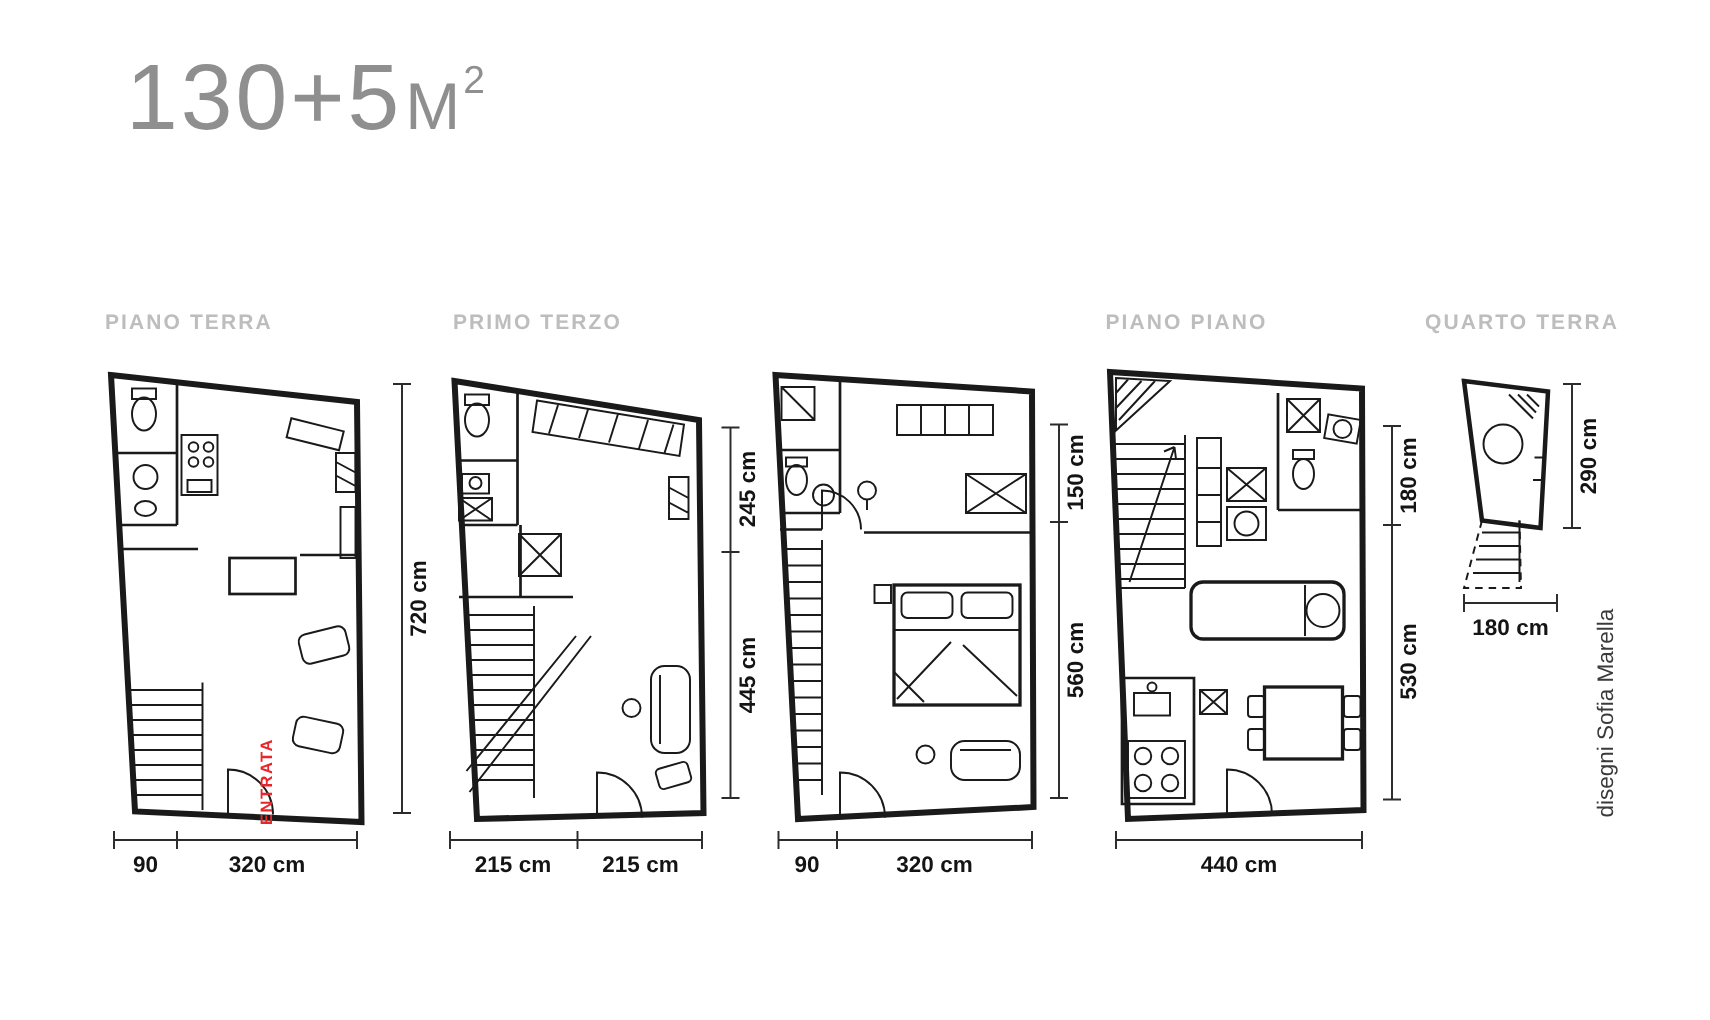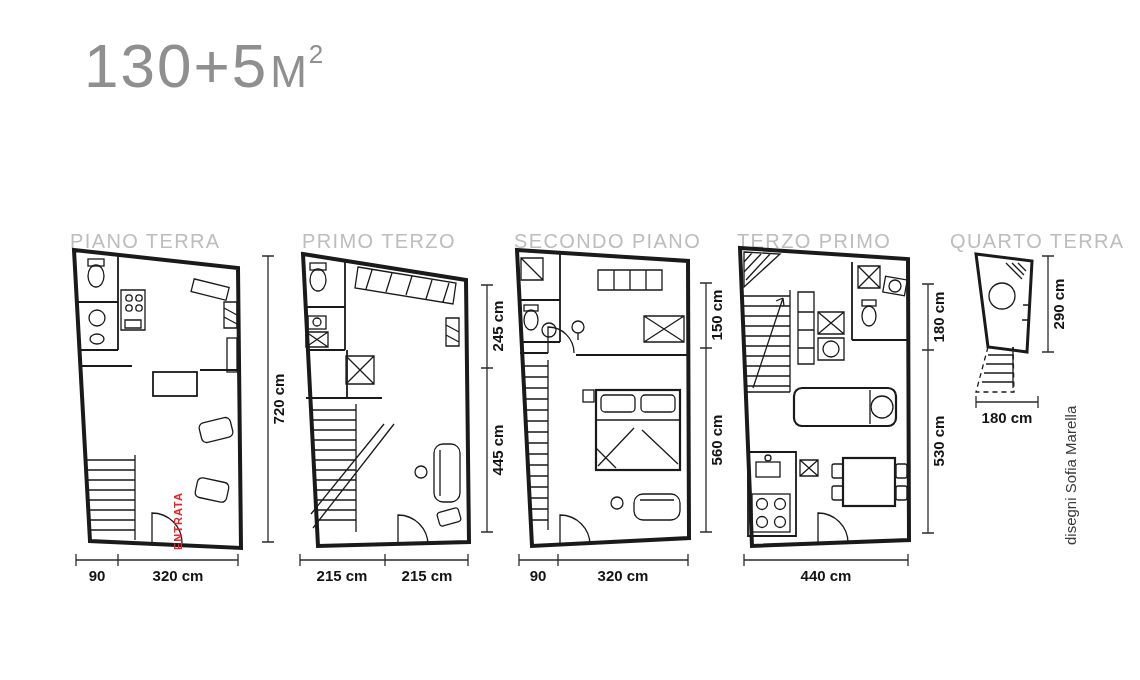--- a/index.html
+++ b/index.html
@@ -2,21 +2,21 @@
 <html><head>
 <meta charset="utf-8">
 <style>
   html,body{margin:0;padding:0;background:#ffffff;}
   .canvas{position:relative;width:1140px;height:680px;background:#fff;overflow:hidden;
           font-family:"Liberation Sans",sans-serif;text-align:center;}
   .title{position:absolute;left:84px;top:30px;color:#8f8f8f;font-weight:200;letter-spacing:2px;white-space:nowrap;}
   .t-main{font-size:62px;}
   .t-unit{font-size:44px;margin-left:2px;}
   .t-sup{font-size:26px;vertical-align:24px;}
-  .floor-label{position:absolute;top:206px;font-size:20px;font-weight:400;color:#bdbdbd;letter-spacing:1.4px;white-space:nowrap;margin-top:24px;}
+  .floor-label{position:absolute;top:206px;font-size:14px;font-weight:700;color:#bdbdbd;letter-spacing:1.4px;white-space:nowrap;}
   .sheet{position:absolute;left:0;top:0;}
   .w{fill:none;stroke:#1a1a1a;stroke-width:4;stroke-linejoin:miter;}
   .w3{fill:none;stroke:#1a1a1a;stroke-width:3;stroke-linejoin:miter;}
   .i{fill:none;stroke:#1a1a1a;stroke-width:1.8;}
   .f2{fill:none;stroke:#1a1a1a;stroke-width:2.2;}
   .t{fill:none;stroke:#1a1a1a;stroke-width:1.3;}
   .d{fill:none;stroke:#2b2b2b;stroke-width:1.3;}
   .dim{font-family:"Liberation Sans",sans-serif;font-size:15px;font-weight:700;fill:#141414;}
   .entrata{position:absolute;left:172px;top:550px;transform:rotate(-90deg);transform-origin:0 0;
            color:#e8262a;font-size:11px;font-weight:700;letter-spacing:1px;white-space:nowrap;}
@@ -25,22 +25,21 @@
 </style>
 </head>
 <body>
 
 <div class="canvas">
 
   <div class="title"><span class="t-main">130+5</span><span class="t-unit">M</span><span class="t-sup">2</span></div>
 
   <div class="floor-label" style="left:70px">PIANO TERRA</div>
   <div class="floor-label" style="left:302px">PRIMO TERZO</div>
-  <div class="floor-label" style="left:514px">SECONDO PIANO</div>
-  <div class="floor-label" style="left:737px">TERZO PRIMO</div>
+  <div class="floor-label" style="left:737px">PIANO PIANO</div>
   <div class="floor-label" style="left:950px">QUARTO TERRA</div>
 
   <svg class="sheet" width="1140" height="680" viewBox="0 0 1140 680">
 
     <g>
       <path class="w" d="M74 250 L238 268 L241 548 L90 541 Z"></path>
       <path class="i" d="M118 256 V350 M77 302 H118 M80 350 H118 M79 366 H132 M200 370 H239"></path>
       <g>
         <rect class="t" x="88" y="259" width="16" height="7"></rect>
         <ellipse class="t" cx="96" cy="276" rx="8" ry="11"></ellipse>

